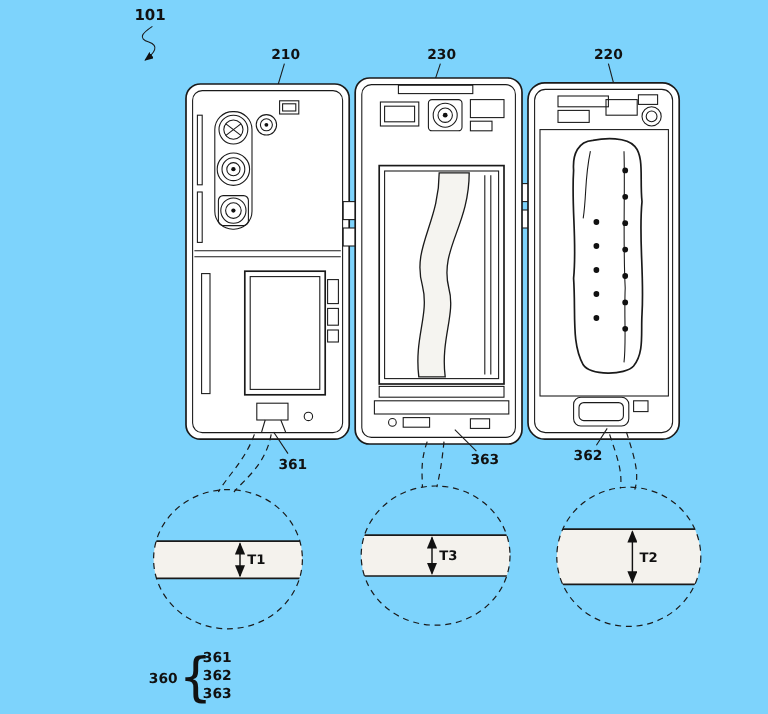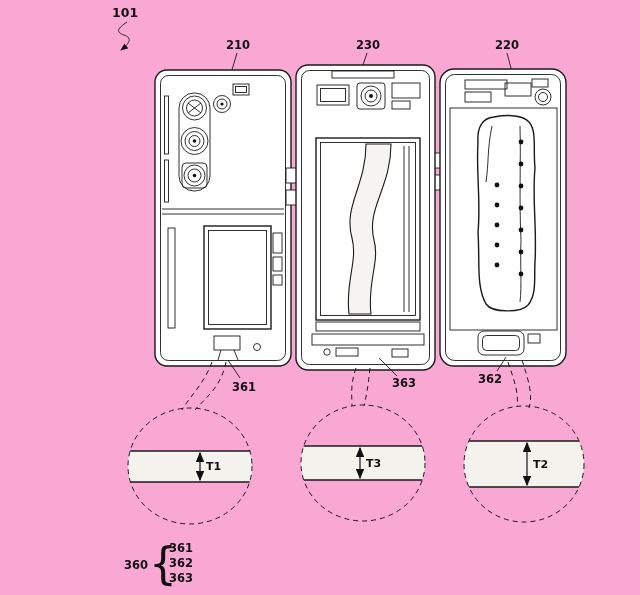--- a/index.html
+++ b/index.html
@@ -1,16 +1,16 @@
 <!DOCTYPE html>
 <html><head>
 <meta charset="utf-8">
 <style>
   html,body{margin:0;padding:0;background:#ffffff;}
-  .page{position:relative;width:640px;height:595px;background:#f9a8d4;overflow:hidden;
+  .page{position:relative;width:640px;height:595px;background:#7dd3fc;overflow:hidden;
         font-family:"DejaVu Sans","Liberation Sans",sans-serif;}
   svg{display:block;}
   text{font-family:"DejaVu Sans","Liberation Sans",sans-serif;fill:#111;}
   .ref{font-size:11.5px;font-weight:bold;}
   .ref-big{font-size:12.5px;font-weight:bold;}
   .tlabel{font-size:11px;font-weight:bold;}
   .brace{font-size:44px;font-weight:400;fill:#111;}
   .thin{stroke:#1a1a1a;stroke-width:0.9;fill:none;}
   .med{stroke:#1a1a1a;stroke-width:1.4;fill:none;}
   .medw{stroke:#1a1a1a;stroke-width:1.4;fill:#ffffff;}

